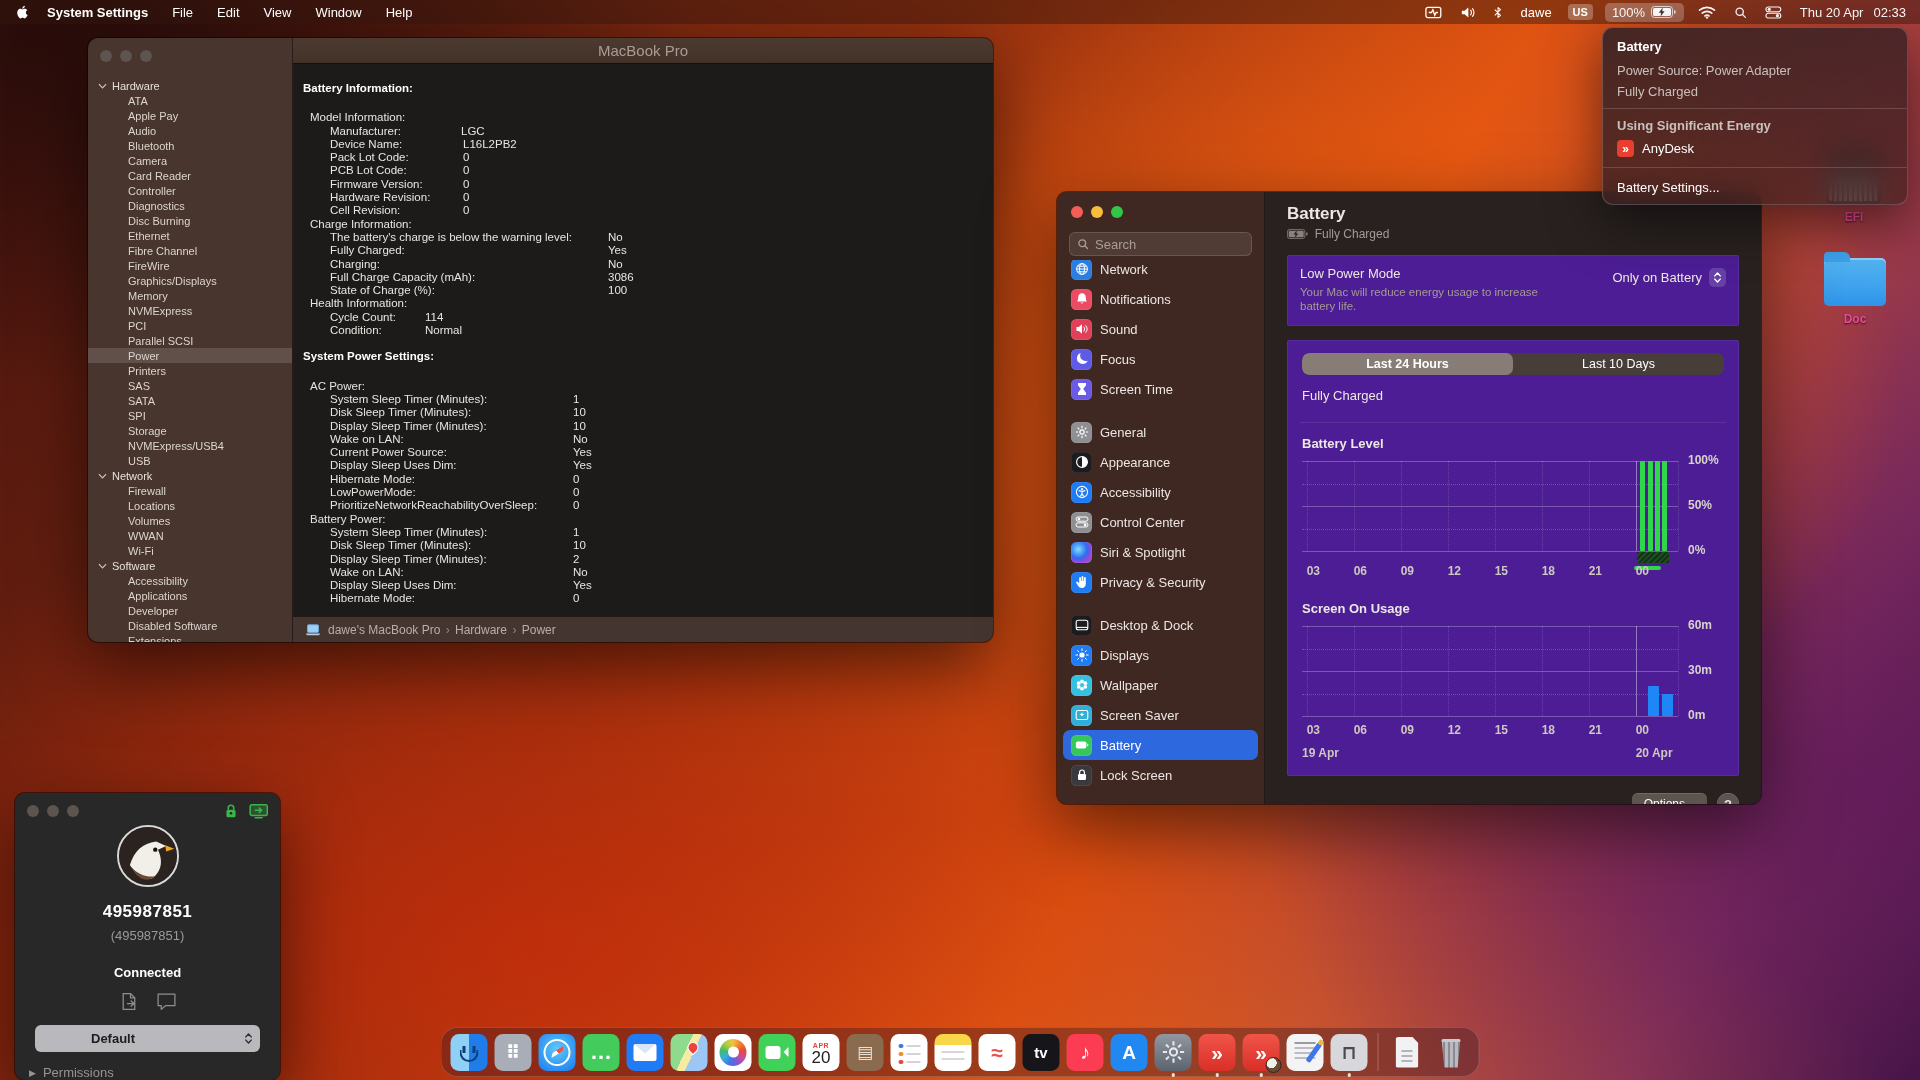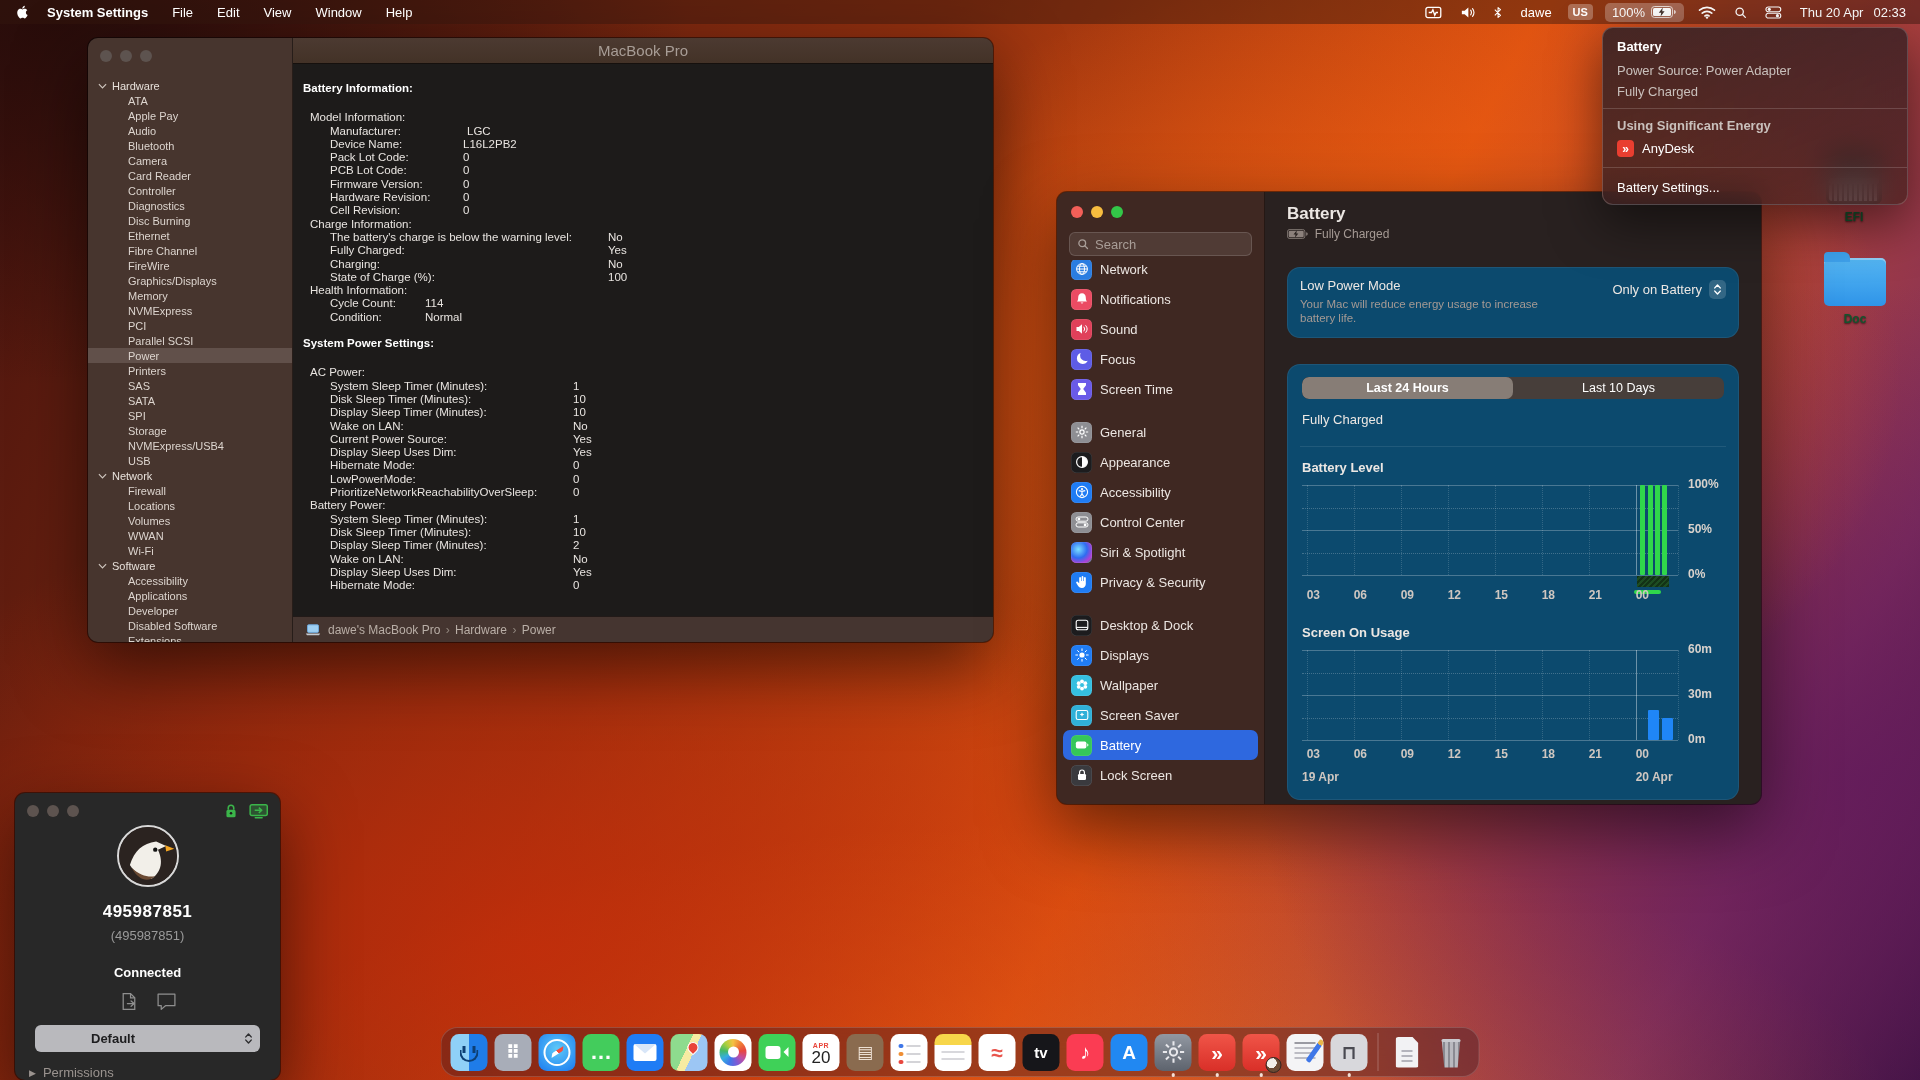--- a/index.html
+++ b/index.html
@@ -41,21 +41,21 @@
   .bm-row{padding:3px 14px}
   .bm-title{font-weight:700;padding:4px 14px 6px}
   .bm-dim{color:#c9c0bc}
   .bm-sep{height:1px;background:rgba(255,255,255,.16);margin:6px 0}
   .bm-app{display:flex;align-items:center;gap:8px;padding:4px 14px}
   .bm-app .ad-ic{width:17px;height:17px;border-radius:4px;background:#e93e30;color:#fff;display:flex;
     align-items:center;justify-content:center;font-weight:700;font-size:12px;line-height:1}
   .bm-settings{padding:6px 14px 2px}
   
   .desk-icon{position:absolute;display:flex;flex-direction:column;align-items:center;z-index:1;width:80px}
-  .desk-icon .lbl{margin-top:6px;color:#14532d;font-size:12px;font-weight:700;text-shadow:0 1px 2px rgba(0,0,0,.65)}
+  .desk-icon .lbl{margin-top:6px;color:#ec4899;font-size:12px;font-weight:700;text-shadow:0 1px 2px rgba(0,0,0,.65)}
   #icon-efi{left:1814px;top:148px}
   .drive{width:56px;height:56px;border-radius:6px;background:linear-gradient(#4a3a38,#3c2f2e 70%,#2e2423);position:relative;overflow:hidden}
   .drive:after{content:"";position:absolute;left:3px;right:3px;bottom:3px;height:17px;border-radius:3px;
     background:repeating-linear-gradient(90deg,#caccd2 0 3px,#3d3d42 3px 5px);}
   .drive:before{content:"";position:absolute;left:3px;right:3px;bottom:20px;height:6px;background:#b9bbc2;border-radius:2px}
   #icon-doc{left:1815px;top:258px}
   .folder{width:62px;height:48px;position:relative;border-radius:5px;
     background:linear-gradient(#55b7f4,#2f94e8);box-shadow:inset 0 2px 0 rgba(255,255,255,.35)}
   .folder:before{content:"";position:absolute;top:-6px;left:0;width:26px;height:10px;border-radius:4px 6px 0 0;
     background:#3fa3ee}
@@ -104,21 +104,21 @@
   .st-row.selected{background:#2e68df;color:#fff}
   .st-ic{width:21px;height:21px;border-radius:5.5px;flex:none;display:flex;align-items:center;justify-content:center;color:#fff;
     box-shadow:inset 0 0 0 .5px rgba(255,255,255,.15)}
   .st-ic svg{width:14px;height:14px}
   .st-ic.siri{background:radial-gradient(circle at 35% 35%,#7be0ff,#2f6cf0 45%,#b23fd6 75%,#1a9e62)}
   
   .pane{flex:1;min-width:0;padding:12px 22px 0;color:#ece7e3;position:relative}
   .pane-title{font-size:17px;font-weight:700}
   .pane-sub{display:flex;align-items:center;gap:6px;color:#a59a94;font-size:12px;margin-top:3px}
   .pane-sub svg{height:10px;width:auto;opacity:.8}
-  .card{background:#0c4a6e;border:1px solid rgba(255,255,255,.07);border-radius:13px;margin-top:26px}
+  .card{background:#4c1d95;border:1px solid rgba(255,255,255,.07);border-radius:2px;margin-top:14px}
   .lpm{display:flex;align-items:flex-start;padding:10px 12px 12px;gap:10px}
   .lpm-text{flex:1}
   .lpm-title{font-size:13px}
   .lpm-desc{font-size:11.5px;color:#a59a94;margin-top:4px;line-height:14px;max-width:250px}
   .lpm-value{display:flex;align-items:center;gap:7px;font-size:13px;margin-top:2px}
   .stepper{width:17px;height:19px;border-radius:5px;background:rgba(255,255,255,.16);display:flex;
     align-items:center;justify-content:center;color:#fff}
   .stepper svg{width:9px;height:13px}
   .chart-card{padding:12px 12px 14px}
   .seg{display:flex;background:#473e3a;border-radius:7px;height:22px;overflow:hidden;margin:0 2px}
@@ -393,31 +393,32 @@
         <div class="si-row">Developer</div>
         <div class="si-row">Disabled Software</div>
         <div class="si-row">Extensions</div>
       </div>
   </div>
   <div class="si-main">
     <div class="si-titlebar">MacBook Pro</div>
     <div class="si-content" id="si-content">
         <div class="sect-title">Battery Information:</div>
         <div class="grp-name">Model Information:</div>
-        <div class="kv"><span>Manufacturer:</span><span class="v" style="left: 164px;">LGC</span></div>
+        <div class="kv"><span>Manufacturer:</span><span class="v" style="left: 158px;">LGC</span></div>
         <div class="kv"><span>Device Name:</span><span class="v" style="left: 160px;">L16L2PB2</span></div>
         <div class="kv"><span>Pack Lot Code:</span><span class="v" style="left: 160px;">0</span></div>
         <div class="kv"><span>PCB Lot Code:</span><span class="v" style="left: 160px;">0</span></div>
         <div class="kv"><span>Firmware Version:</span><span class="v" style="left: 160px;">0</span></div>
         <div class="kv"><span>Hardware Revision:</span><span class="v" style="left: 160px;">0</span></div>
         <div class="kv"><span>Cell Revision:</span><span class="v" style="left: 160px;">0</span></div>
         <div class="grp-name">Charge Information:</div>
         <div class="kv"><span>The battery's charge is below the warning level:</span><span class="v" style="left: 305px;">No</span></div>
         <div class="kv"><span>Fully Charged:</span><span class="v" style="left: 305px;">Yes</span></div>
         <div class="kv"><span>Charging:</span><span class="v" style="left: 305px;">No</span></div>
+        <div class="kv"><span>Full Charge Capacity (mAh):</span><span class="v" style="left: 305px;">3086</span></div>
         <div class="kv"><span>State of Charge (%):</span><span class="v" style="left: 305px;">100</span></div>
         <div class="grp-name">Health Information:</div>
         <div class="kv"><span>Cycle Count:</span><span class="v" style="left: 122px;">114</span></div>
         <div class="kv"><span>Condition:</span><span class="v" style="left: 122px;">Normal</span></div>
         <div class="sect-title sect2">System Power Settings:</div>
         <div class="grp-name">AC Power:</div>
         <div class="kv"><span>System Sleep Timer (Minutes):</span><span class="v" style="left: 270px;">1</span></div>
         <div class="kv"><span>Disk Sleep Timer (Minutes):</span><span class="v" style="left: 270px;">10</span></div>
         <div class="kv"><span>Display Sleep Timer (Minutes):</span><span class="v" style="left: 270px;">10</span></div>
         <div class="kv"><span>Wake on LAN:</span><span class="v" style="left: 270px;">No</span></div>

